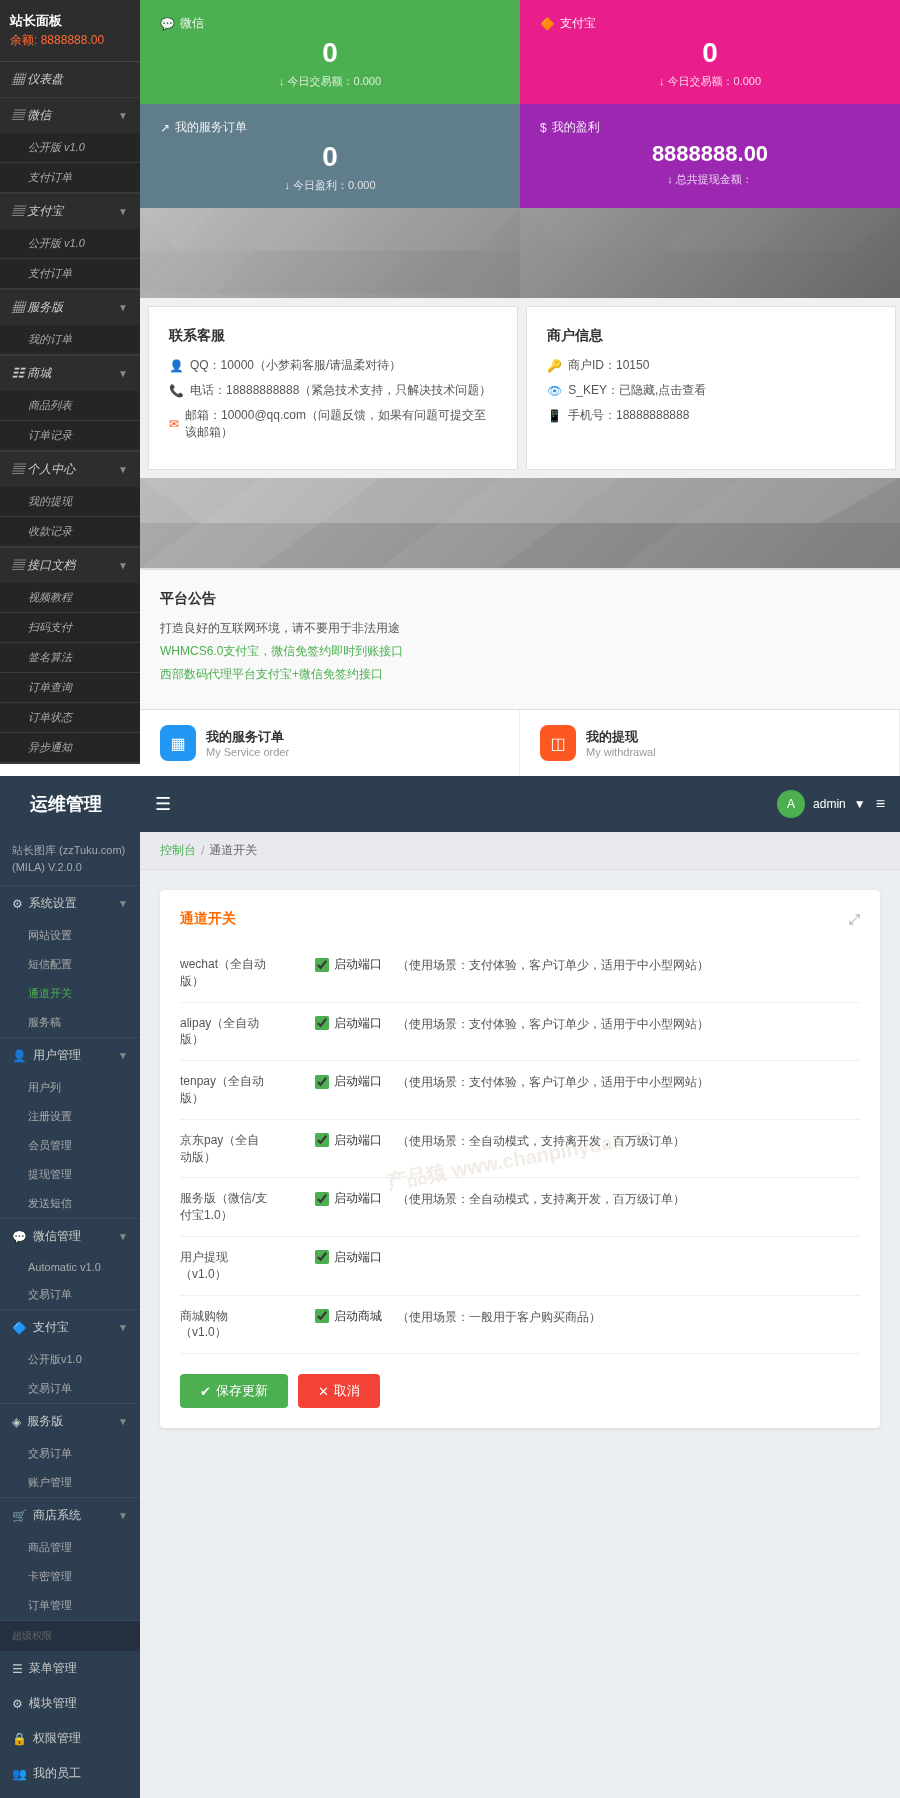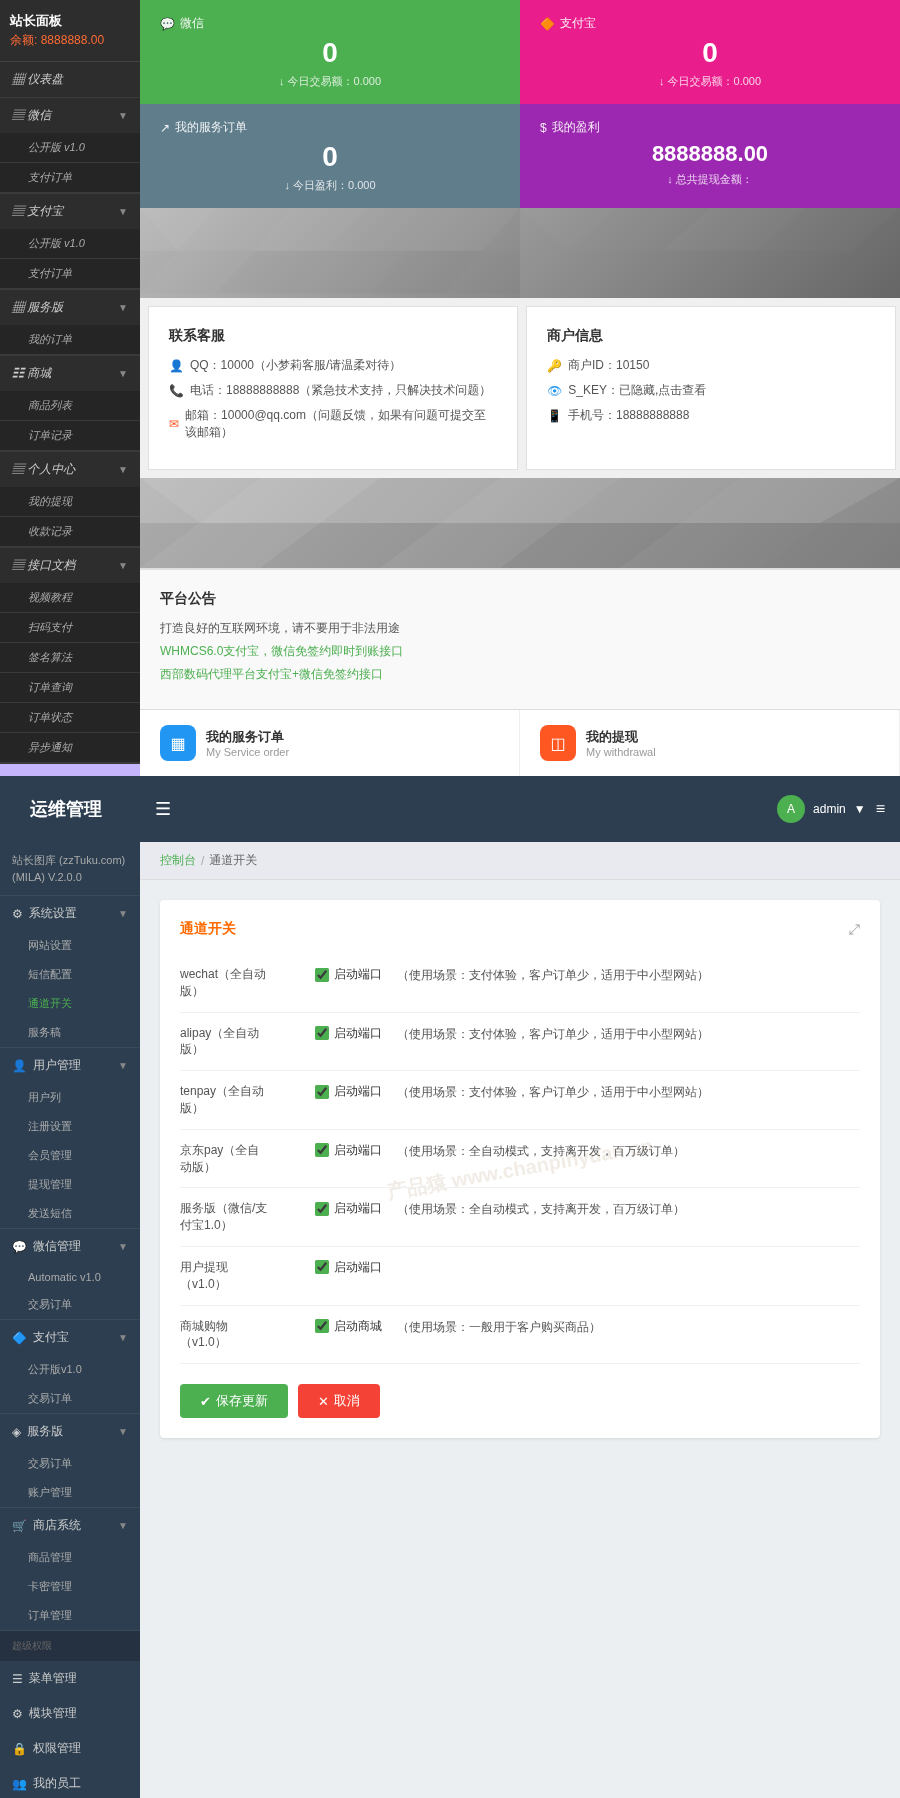--- a/index.html
+++ b/index.html
@@ -1,19 +1,19 @@
 <!DOCTYPE html>
 <html><head>
   <meta charset="utf-8">
   <style>
     * { margin: 0; padding: 0; box-sizing: border-box; }
     body { font-family: "Microsoft YaHei", Arial, sans-serif; font-size: 12px; background: #2c3e50; width: 900px; }
 
     
-    .top-panel { background: #c4b5fd; width: 900px; }
+    .top-panel { background: #ffffff; width: 900px; }
     .top-sidebar { width: 140px; background: #2d2d2d; float: left; min-height: 640px; }
     .top-main { margin-left: 140px; background: #f0f0f0; min-height: 640px; }
 
     .sidebar-header { background: #2d2d2d; padding: 12px 10px; color: #eee; border-bottom: 1px solid #444; }
     .sidebar-header .site-name { font-size: 13px; font-weight: bold; color: #fff; }
     .sidebar-header .balance { color: #ff6b35; font-size: 12px; margin-top: 2px; }
 
     .sidebar-nav { list-style: none; font-style: italic; }
     .sidebar-nav li { border-bottom: 1px solid #3a3a3a; }
     .sidebar-nav > li > a, .sidebar-nav > li > span {
@@ -40,21 +40,21 @@
     .bottom-links { display: flex; background: #fff; border-top: 1px solid #ddd; }
     .bottom-link-item { flex: 1; display: flex; align-items: center; padding: 15px 20px; gap: 10px; border-right: 1px solid #eee; cursor: pointer; }
     .bottom-link-icon { width: 36px; height: 36px; border-radius: 8px; display: flex; align-items: center; justify-content: center; font-size: 16px; }
     .icon-blue { background: #2196F3; color: white; }
     .icon-orange { background: #ff5722; color: white; }
     .bottom-link-text .main { font-size: 13px; color: #333; font-weight: bold; }
     .bottom-link-text .sub { font-size: 11px; color: #999; }
 
     
     .admin-panel { background: #3a3a3a; width: 900px; clear: both; }
-    .admin-topbar { background: #2c3e50; height: 66px; display: flex; align-items: center; padding: 0 15px; color: white; }
+    .admin-topbar { background: #2c3e50; height: 56px; display: flex; align-items: center; padding: 0 15px; color: white; }
     .admin-topbar .brand { font-size: 18px; font-weight: bold; color: #fff; flex: 0 0 140px; text-align: center; }
     .admin-topbar .hamburger { font-size: 18px; cursor: pointer; margin-right: 15px; }
     .admin-topbar .spacer { flex: 1; }
     .admin-topbar .user-info { display: flex; align-items: center; gap: 8px; font-size: 12px; cursor: pointer; }
     .admin-topbar .list-icon { font-size: 16px; margin-left: 10px; cursor: pointer; }
 
     .admin-body { display: flex; }
     .admin-sidebar { width: 140px; background: #2c3e50; min-height: 1100px; }
     .admin-content { flex: 1; background: #eceff1; }
 

